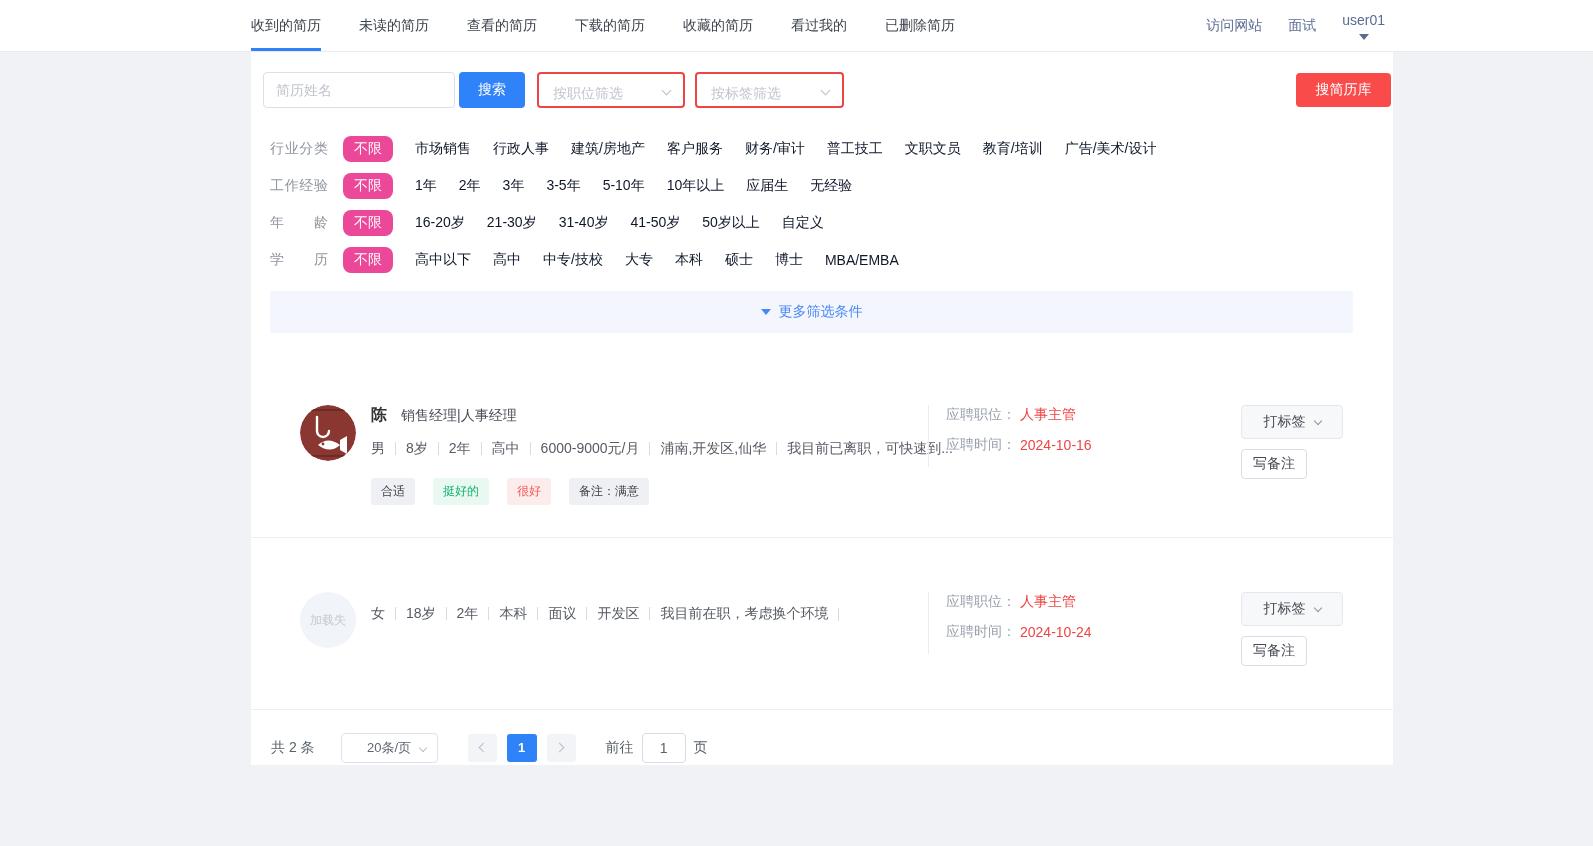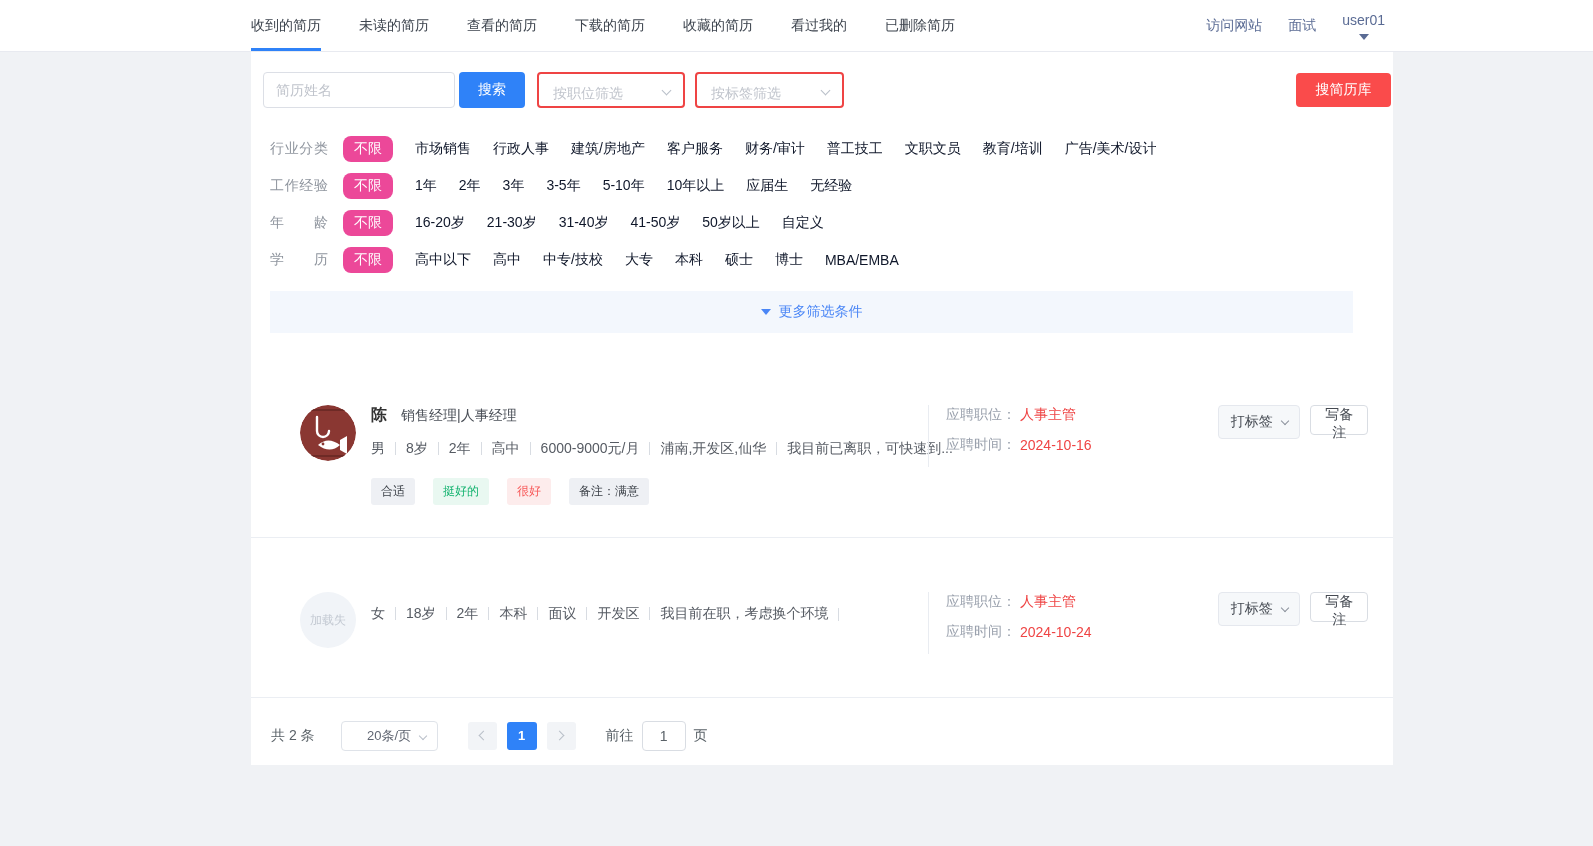--- a/index.html
+++ b/index.html
@@ -60,21 +60,21 @@
   .tag { font-size:12px; padding:5px 10px; border-radius:3px; margin-right:18px; white-space:nowrap; }
   .tag-gray  { background:#eef0f4; color:#3c4148; }
   .tag-green { background:#e9f8f1; color:#15b370; }
   .tag-red   { background:#fdecec; color:#f85a5a; }
   .vdiv { width:1px; height:62px; background:#e9ecf1; flex-shrink:0; }
   .apply { margin-left:17px; width:272px; flex-shrink:0; }
   .apply-row { display:flex; font-size:14px; height:20px; align-items:center; }
   .apply-row + .apply-row { margin-top:10px;text-align:right; }
   .apply-label { color:#9aa1ad; }
   .apply-value { color:#ef4444; margin-left:4px; }
-  .actions { margin-left:auto; margin-right:50px; display:flex; flex-direction:row; align-items:flex-start; gap:10px; }
+  .actions { margin-left:auto; margin-right:50px; display:flex; flex-direction:column; align-items:flex-start; gap:10px; }
   .btn-tag { width:102px; height:34px; background:#f6f8fa; border:1px solid #e5e8ee; border-radius:4px; display:flex; align-items:center; justify-content:center; gap:9px; font-size:14px; color:#454a52; cursor:pointer; font-family:inherit; }
   .btn-tag .chev { width:6px; height:6px; margin-top:-3px; border-color:#8c929c; }
   .btn-note { height:30px; padding:0 11px; background:#fff; border:1px solid #d9dde3; border-radius:4px; font-size:14px; color:#454a52; cursor:pointer; font-family:inherit; }
 
   
   .pagination { height:75px; display:flex; align-items:center; padding-left:20px; font-size:14px; color:#5a6268; }
   .page-size { position:relative; margin-left:26px; width:97px; height:30px; border:1px solid #dfe3e9; border-radius:4px; background:#fff; display:flex; align-items:center; justify-content:center; font-size:13px; color:#606672; cursor:pointer; }
   .page-size .chev { position:absolute; right:11px; top:11px; width:6px; height:6px; }
   .pg-btn { width:29px; height:28px; background:#f2f4f7; border-radius:3px; display:flex; align-items:center; justify-content:center; cursor:pointer; }
   .pg-prev { margin-left:30px; }

